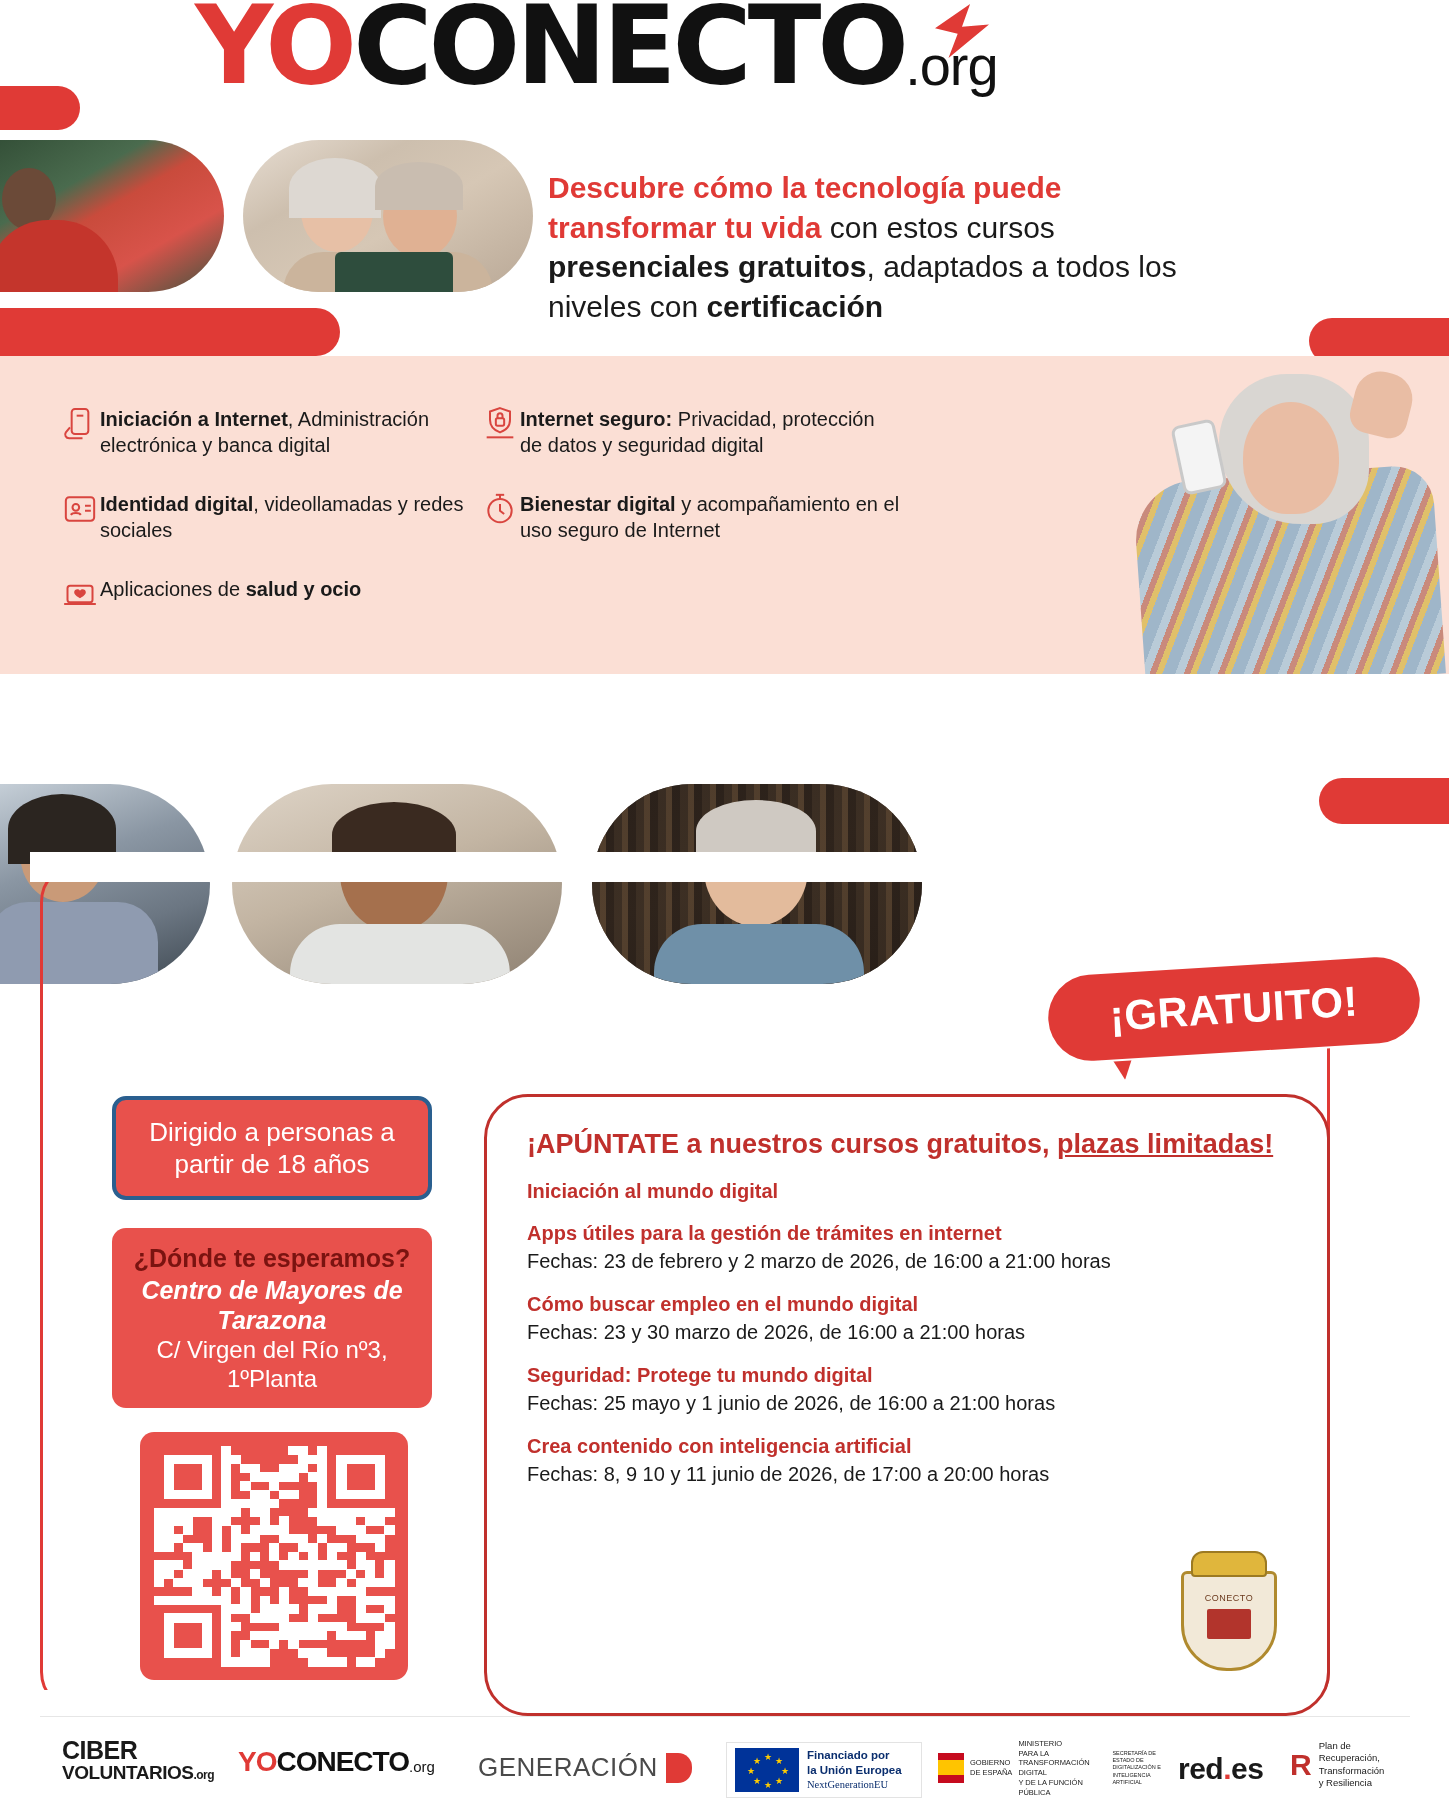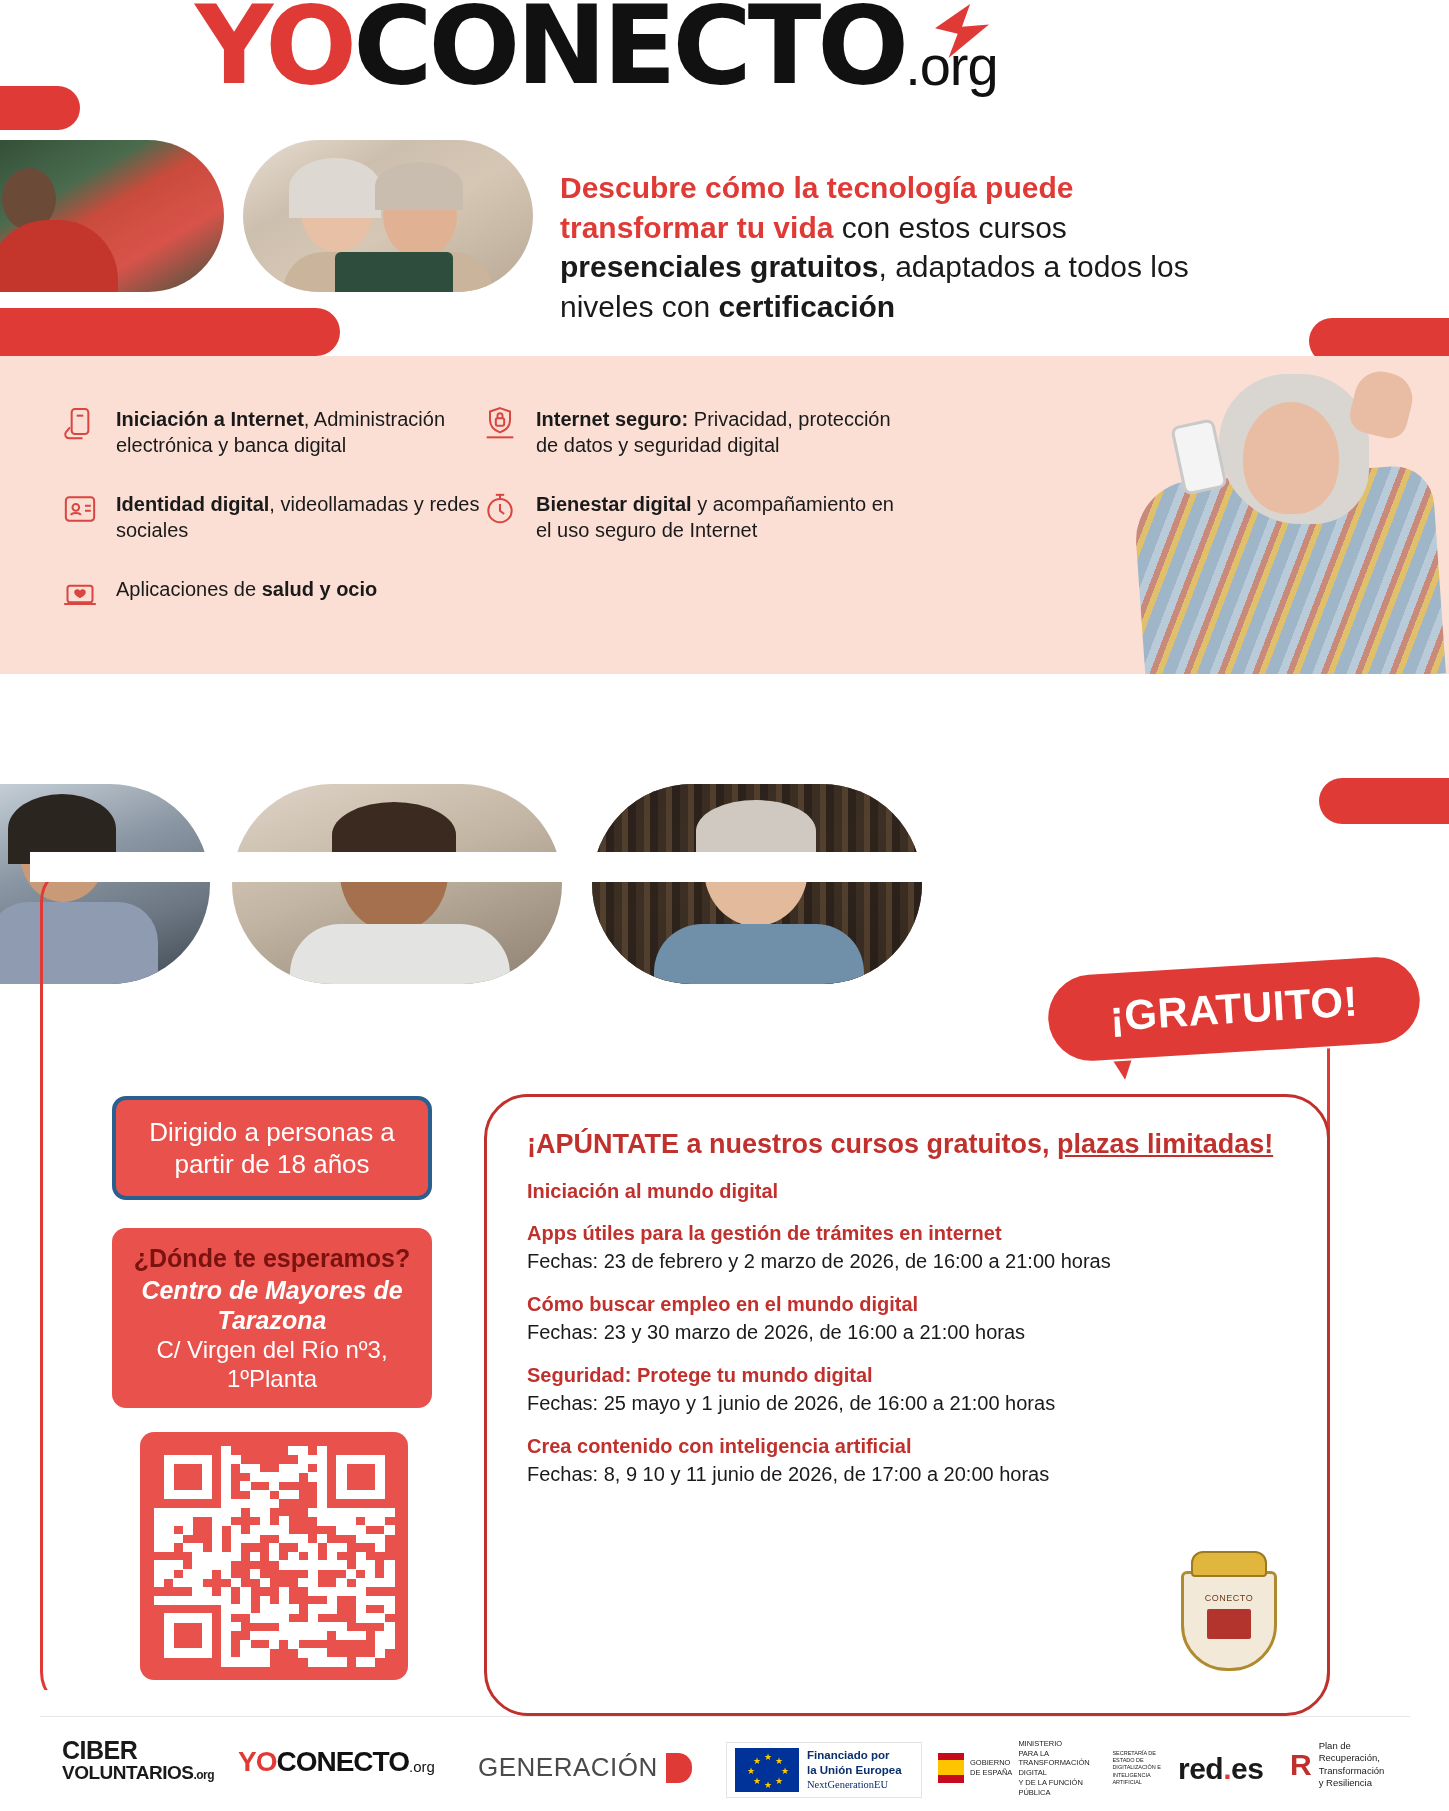--- a/index.html
+++ b/index.html
@@ -65,21 +65,21 @@
     background: linear-gradient(150deg,#2f4a33 0%,#4a6b4e 35%,#c94b3c 50%,#d8534a 72%,#3c5540 100%);
   }
   .ph2 {
     left:243px; top:140px; width:290px; height:152px;
     border-radius:76px;
     background: linear-gradient(150deg,#e7ddd2 0%,#cdbfae 30%,#d6c7b5 55%,#b9a896 100%);
   }
   .ph-face { position:absolute; border-radius:50%; }
 
   .tagline {
-    position:absolute; left:560px; top:168px; width:680px;
+    position:absolute; left:548px; top:168px; width:680px;
     font-size:30px; line-height:1.32; color:#1a1a1a; font-weight:400;
   }
   .tagline b { color:#e03a36; font-weight:bold; }
   .tagline .blk { font-weight:bold; color:#1a1a1a; }
 
   
   .peach {
     position:absolute; left:0; top:356px; width:1449px; height:318px;
     background:#fbdfd5;
   }
@@ -109,21 +109,21 @@
     position:absolute; left:148px; top:66px; width:44px; height:70px;
     background:#f4f4f4; border:3px solid #c9c9c9; border-radius:8px; transform:rotate(-12deg);
   }
 
   .features {
     position:absolute; left:60px; top:404px; width:870px;
   }
   .frow { display:flex; }
   .fcol { width:420px; }
   .feat {
-    display:flex; gap:16px; margin-bottom:30px; align-items:flex-start;
+    display:flex; margin-bottom:30px; align-items:flex-start;
   }
   .feat-icon {
     width:40px; height:40px; flex:0 0 40px; color:#d9453f;
   }
   .feat-icon svg { width:40px; height:40px; display:block; }
   .feat-txt { font-size:20px; line-height:1.32; color:#1a1a1a; padding-top:2px; }
   .feat-txt b { font-weight:bold; }
 
   
   .mid-photos { position:absolute; left:0; top:784px; width:1449px; height:200px; }

